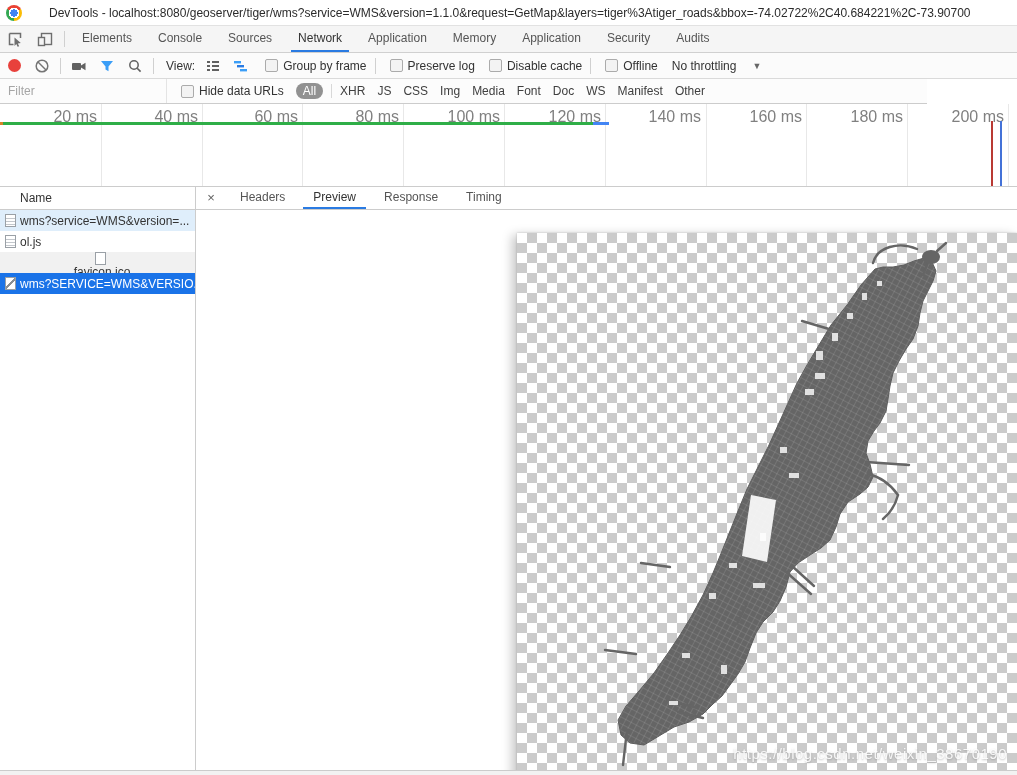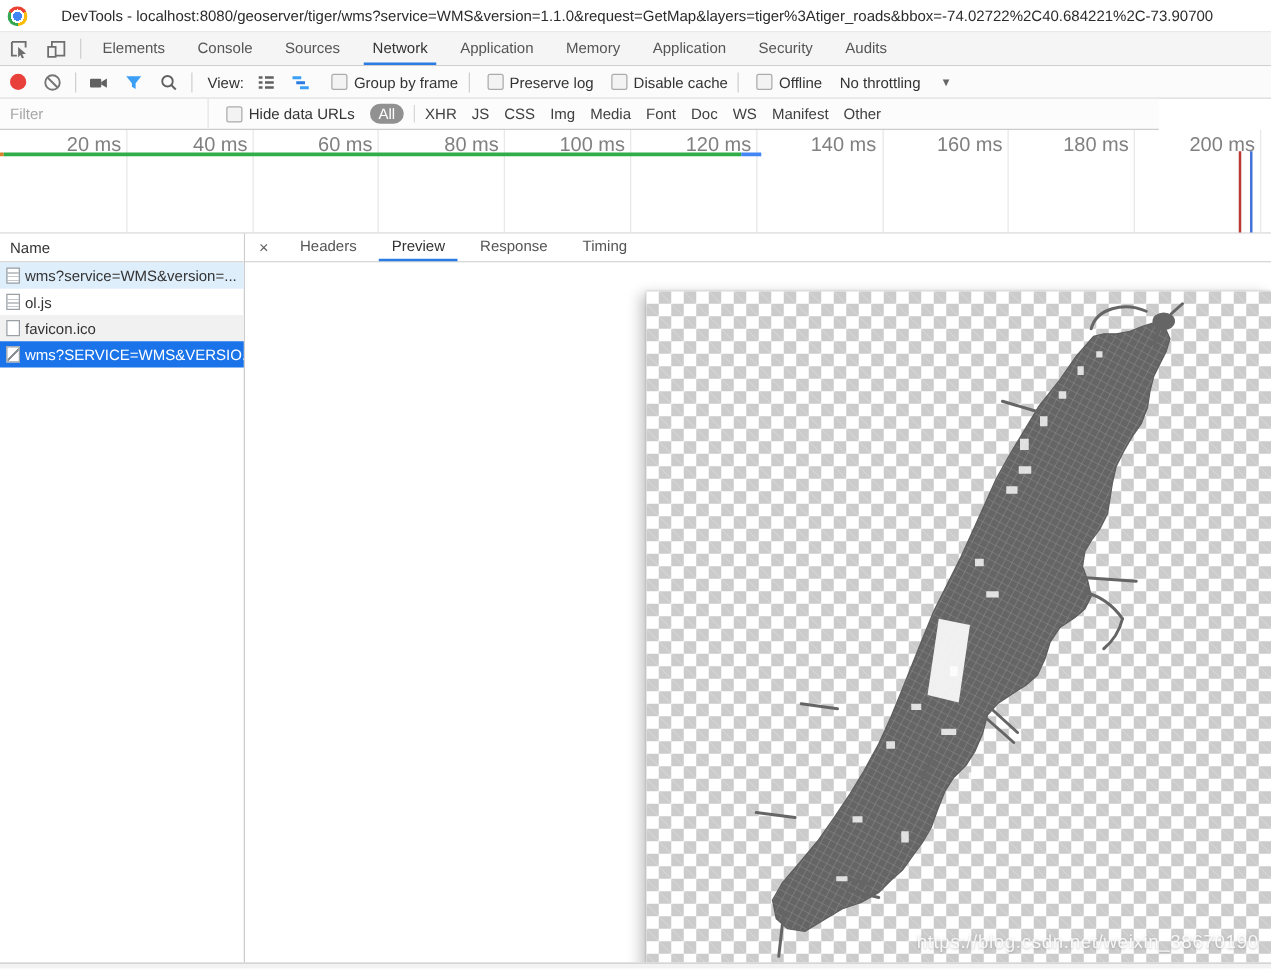--- a/index.html
+++ b/index.html
@@ -55,25 +55,25 @@
   .ov-bar-green{position:absolute;top:18px;height:3px;background:#2fae47;}
   .ov-bar-blue{position:absolute;top:18px;height:3px;background:#4285f4;}
   .ov-bar-orange{position:absolute;top:18px;height:3px;background:#d9822b;}
   .marker{position:absolute;top:17px;bottom:0;width:2px;}
   .marker.red{background:#b93a34;}
   .marker.blue{background:#4472d8;}
 
   
   .mainarea{position:absolute;left:0;top:187px;width:1017px;height:583px;}
   .leftpanel{position:absolute;left:0;top:0;width:196px;height:583px;background:#fff;border-right:1px solid #ccc;box-sizing:border-box;}
-  .name-header{height:22px;line-height:22px;padding-left:8px;border-bottom:1px solid #ccc;background:#fff;color:#333;}
+  .name-header{height:22px;line-height:22px;padding-left:20px;border-bottom:1px solid #ccc;background:#fff;color:#333;}
   .req-row{height:21px;display:flex;align-items:center;padding-left:5px;white-space:nowrap;overflow:hidden;cursor:default;}
   .req-row .rlabel{margin-left:4px;color:#333;}
   .req-row.hl{background:#dfeefb;}
-  .req-row.stripe{background:#f1f1f1;}
+  .req-row.stripe{background:#f1f1f1;flex-direction:column;}
   .req-row.selected{background:#1a73e8;}
   .req-row.selected .rlabel{color:#fff;}
   .fico{width:11px;height:13px;border:1px solid #9aa0a6;background:#fff;box-sizing:border-box;flex:0 0 auto;}
   .fico.document{background:
       linear-gradient(#fff 0 3px, #c3c7cc 3px 4px, #fff 4px 6px, #c3c7cc 6px 7px, #fff 7px 9px, #c3c7cc 9px 10px, #fff 10px);}
   .fico.image{background:linear-gradient(135deg, rgba(0,0,0,0) 44%, #8a8f94 44% 56%, rgba(0,0,0,0) 56%), #fff;}
 
   
   .rightpane{position:absolute;left:196px;top:0;width:821px;height:583px;background:#fff;}
   .detail-tabs{height:22px;border-bottom:1px solid #ccc;background:#fff;display:flex;align-items:stretch;}

